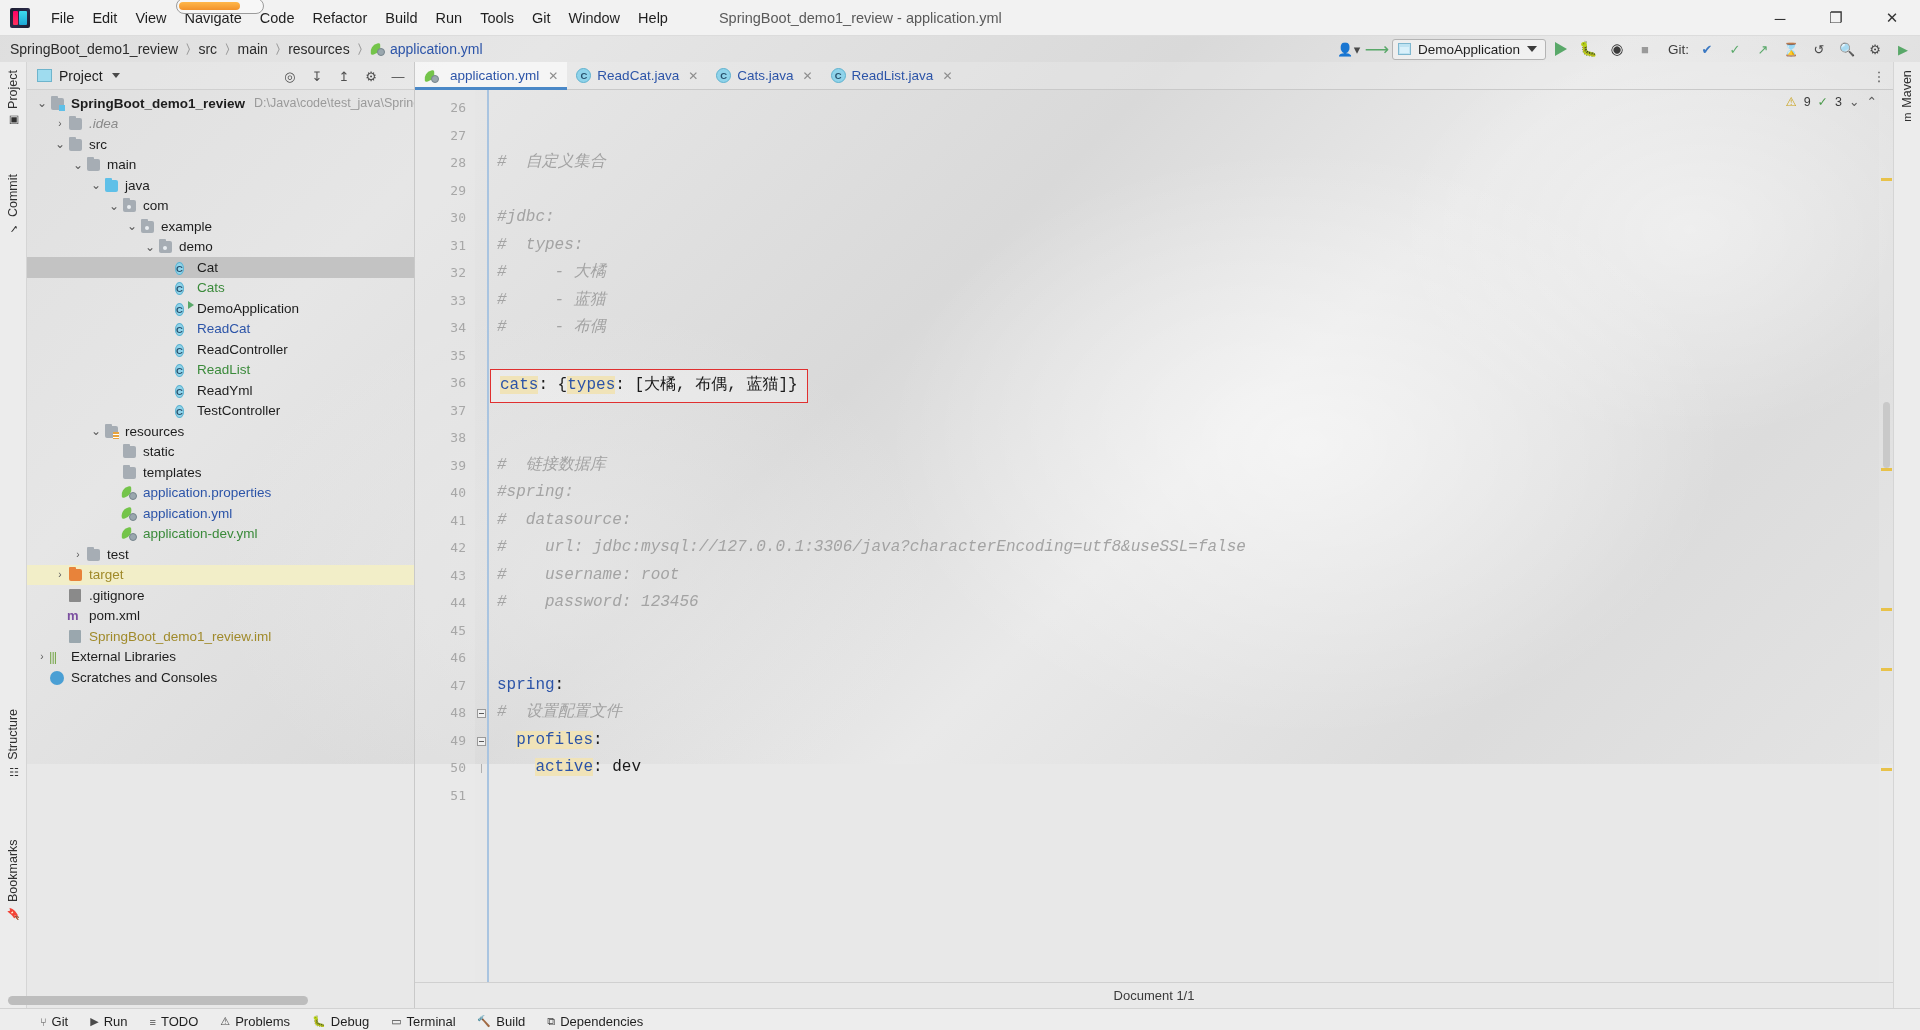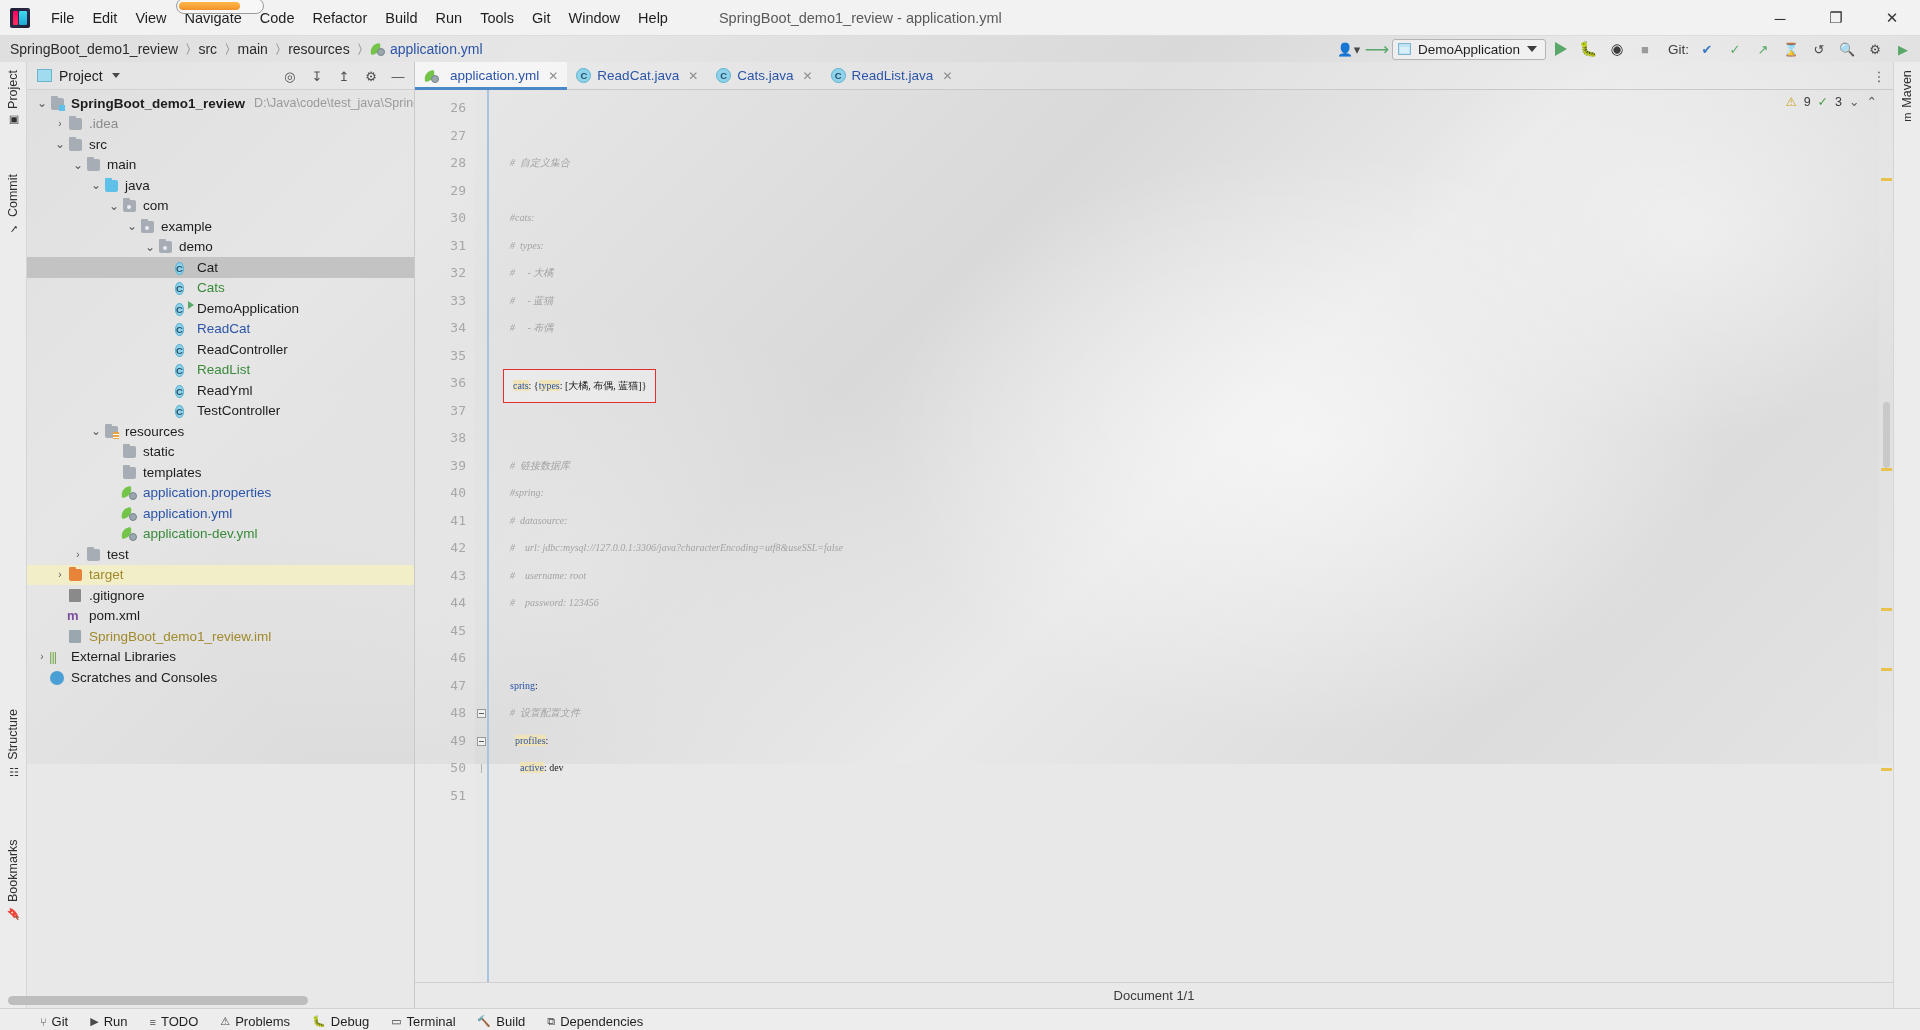--- a/index.html
+++ b/index.html
@@ -200,21 +200,21 @@
   .leafic .leaf2{position:absolute;left:0;top:2px;width:11px;height:10px;background:#74c44a;border-radius:10px 2px 10px 2px;transform:rotate(-12deg);}
   .leafic .dot{position:absolute;right:0;bottom:0;width:8px;height:8px;border-radius:50%;background:#9aa7ae;border:1px solid #76848c;}
   .gitig { background:#8a8a8a; height:13px; margin-top:1px; border-radius:1px; }
   .mvn { color:#7b4fa0; font-weight:bold; font-size:13px; line-height:15px; }
   .iml { background:#9aa7ae; height:13px; margin-top:1px; border-radius:1px; }
   .libic { color:#7aa84f; font-size:13px; line-height:15px; letter-spacing:-1px; }
   .scrch { width:14px;height:14px;border-radius:50%;background:#4a9fd4; }
 
   .tname.blue  { color:#2c54a8; }
   .tname.green { color:#3a8a3a; }
-  .tname.grey  { color:#8a8a8a; }
+  .tname.grey  { color:#8a8a8a;font-style:italic; }
   .tname.orange{ color:#a08a2a; }
   .tpath { color:#9a9a9a; font-size:12.5px; margin-left:9px; }
 
   .tree-hscroll {
     position:absolute; left:8px; right:14px; bottom:3px; height:9px;
   }
   .tree-hscroll .thumb{ height:9px; width:300px; background:#bdbdbd; border-radius:5px; }
 
   
   .editor-col { flex:1; display:flex; flex-direction:column; min-width:0; position:relative; }
@@ -250,23 +250,22 @@
     position:relative; vertical-align:middle;
   }
   .fold-box::after{content:"";position:absolute;left:1px;right:1px;top:3px;height:1px;background:#5a5a5a;}
   .fold-line{ display:inline-block;width:9px;height:9px;position:relative;vertical-align:middle;}
   .fold-line::after{content:"";position:absolute;left:4px;top:0;bottom:0;width:1px;background:#b0b0b0;}
   .editor-vline {
     position:absolute; left:72px; top:0; bottom:0; width:2px; background:#a9c4e0;
   }
   .code {
     flex:1; padding-top:4px; padding-left:10px; position:relative;
-    font-family: Liberation Serif, serif; font-size:10px;
+    font-family: Liberation Mono, monospace; font-size:16px;
     overflow:hidden;
-    margin-left:13px;
   }
   .cl { height:27.5px; line-height:27.5px; white-space:pre; }
   .cmt { color:#a3a3a3; font-style: italic; }
   .key { color:#2c54a8; }
   .val { color:#1a1a1a; }
   .hlw { background:#f0e3b8; }
   .boxed {
     display:inline-block; border:1.5px solid #e03030; padding: 2px 9px;
     background: rgba(255,255,255,0.30); margin-left:-7px;
   }
@@ -681,21 +680,21 @@
             <div class="fm"><span class="fold-box"></span></div>
             <div class="fm"><span class="fold-line"></span></div>
             <div class="fm"></div>
           </div>
         <div class="editor-vline"></div>
         <div class="code" id="code">
             <div class="cl">&nbsp;</div>
             <div class="cl">&nbsp;</div>
             <div class="cl"><span class="cmt">#  自定义集合</span></div>
             <div class="cl">&nbsp;</div>
-            <div class="cl"><span class="cmt">#cats:</span></div>
+            <div class="cl"><span class="cmt">#jdbc:</span></div>
             <div class="cl"><span class="cmt">#  types:</span></div>
             <div class="cl"><span class="cmt">#     - 大橘</span></div>
             <div class="cl"><span class="cmt">#     - 蓝猫</span></div>
             <div class="cl"><span class="cmt">#     - 布偶</span></div>
             <div class="cl">&nbsp;</div>
             <div class="cl"><span class="boxed"><span class="key hlw">cats</span><span class="val">: {</span><span class="key hlw">types</span><span class="val">: [大橘, 布偶, 蓝猫]}</span></span></div>
             <div class="cl">&nbsp;</div>
             <div class="cl">&nbsp;</div>
             <div class="cl"><span class="cmt">#  链接数据库</span></div>
             <div class="cl"><span class="cmt">#spring:</span></div>

